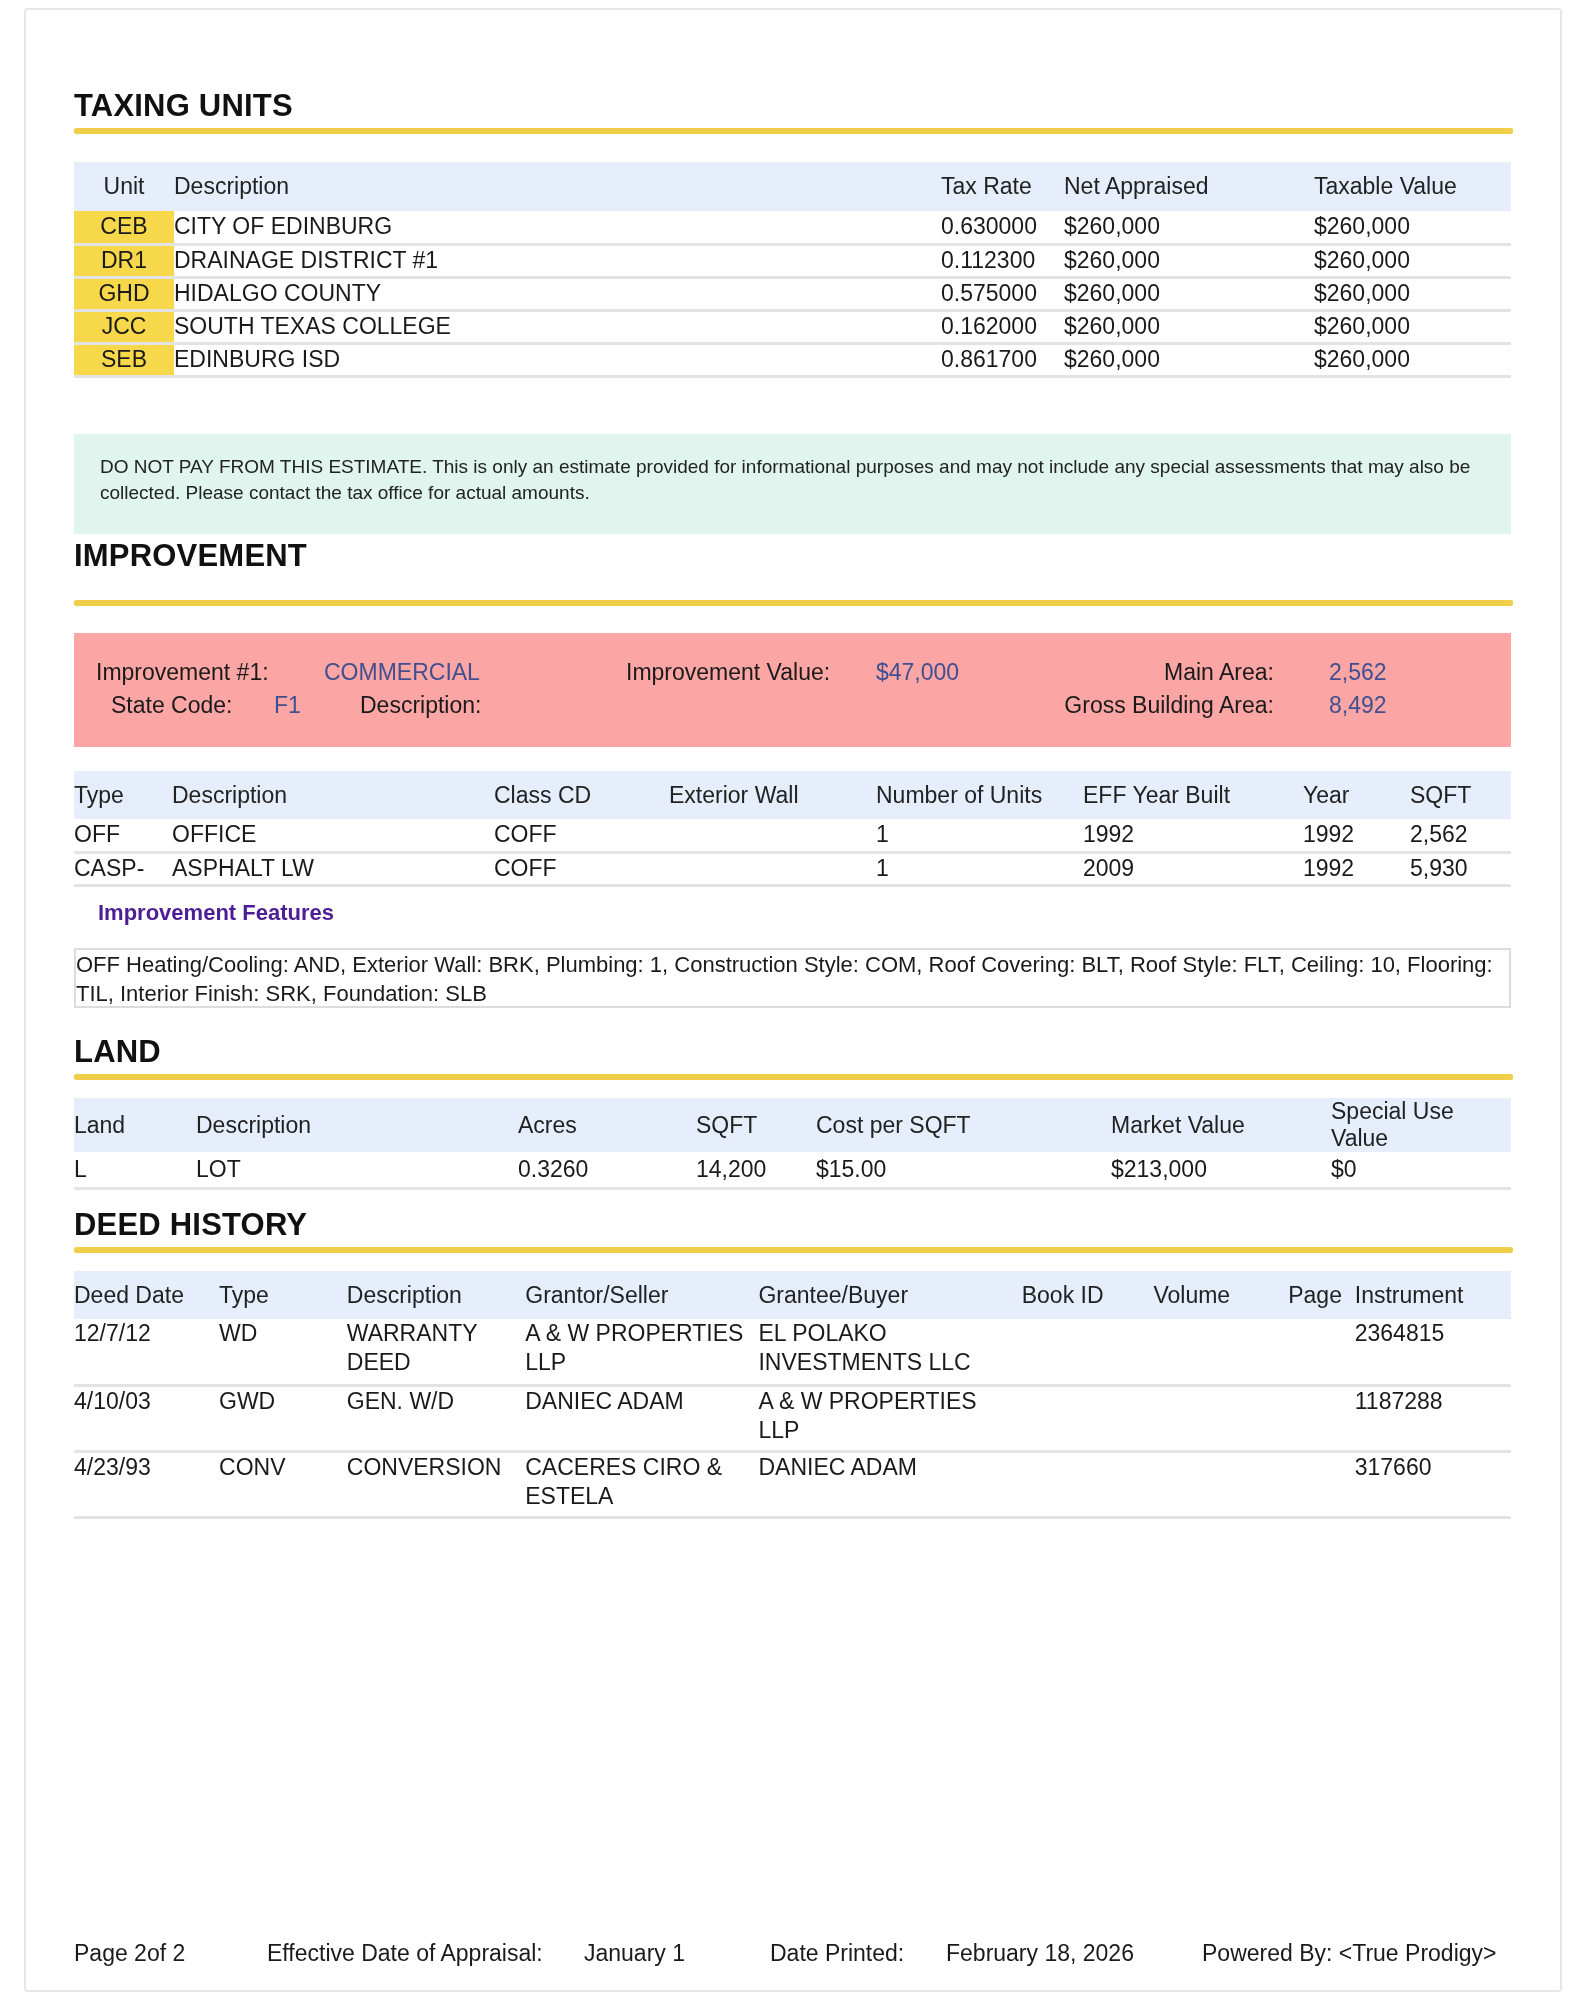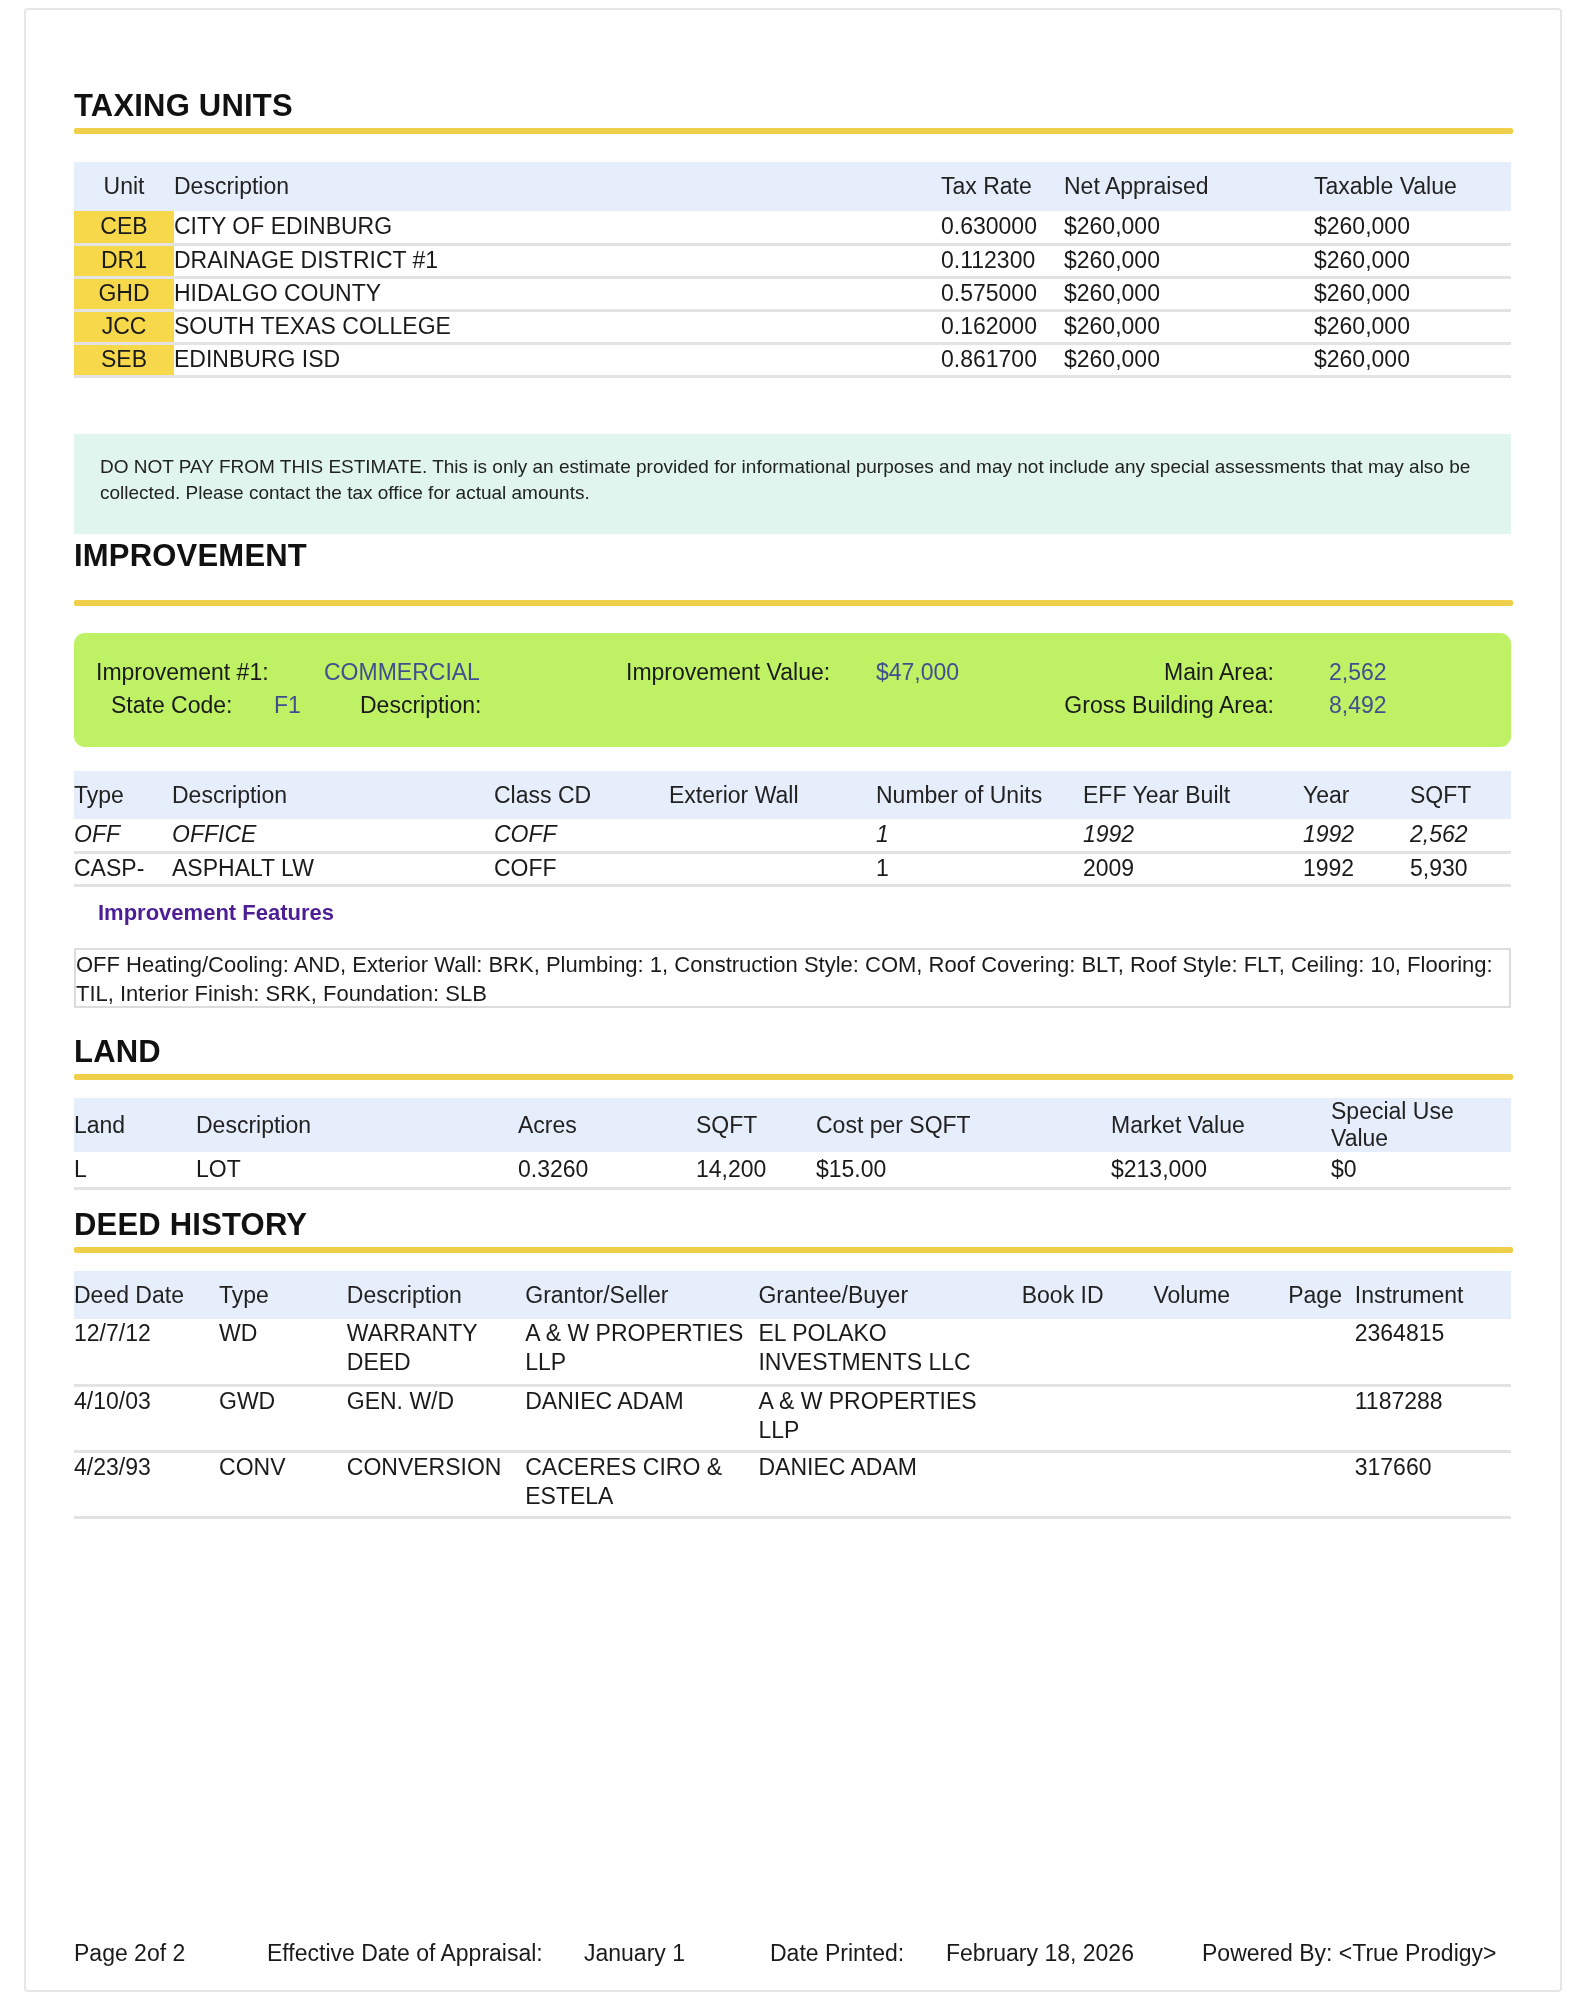--- a/index.html
+++ b/index.html
@@ -10,22 +10,22 @@
   .sec-title { position:absolute; left:74px; font-weight:bold; font-size:31px; letter-spacing:0.2px; color:#111; }
   .rule { position:absolute; left:74px; width:1439px; height:6px; background:#efcf4a; border-radius:2px; }
   table { border-collapse:collapse; position:absolute; left:74px; width:1437px; font-size:23px; }
   th { font-weight:normal; background:#e6eefb; color:#222; padding:0 0; text-align:left; }
   td { padding:0; }
   tr.row td { border-bottom:3px solid #e3e3e3; }
   .r { text-align:left; }
   .unitcol { background:#f6d84a; text-align:center; }
   .notice { position:absolute; left:74px; top:434px; width:1437px; height:100px; background:#dff5ee;
             box-sizing:border-box; padding:20px 26px; font-size:19px; line-height:26px; color:#222; }
-  .impbox { position:absolute; left:74px; top:633px; width:1437px; height:114px; background:#bef264;
-            font-size:23px;border-radius:11px; }
+  .impbox { position:absolute; left:74px; top:633px; width:1437px; height:114px; background:#fca5a5;
+            font-size:23px; }
   .impbox span { position:absolute; }
   .blue { color:#3f4f8f; }
   .features-label { position:absolute; left:98px; top:900px; font-size:22px; font-weight:bold; color:#4c1d95; }
   .features-box { position:absolute; left:74px; top:948px; width:1437px; height:60px; border:2px solid #dcdcdc;
                   box-sizing:border-box; font-size:22px; line-height:29px; padding:0 0 0 0; }
   .footer span { position:absolute; top:1940px; font-size:23px; color:#1a1a1a; }
 </style>
 </head>
 <body>
 
@@ -126,21 +126,21 @@
     <th>Description</th>
     <th>Class CD</th>
     <th>Exterior Wall</th>
     <th class="r">Number of Units</th>
     <th class="r">EFF Year Built</th>
     <th class="r">Year</th>
     <th class="r">SQFT</th>
   </tr>
   </tbody>
     <tbody id="imp-body">
-      <tr class="row" style="height: 33px; font-style: italic;">
+      <tr class="row" style="height: 33px;">
         <td>OFF</td>
         <td>OFFICE</td>
         <td>COFF</td>
         <td></td>
         <td class="r">1</td>
         <td class="r">1992</td>
         <td class="r">1992</td>
         <td class="r">2,562</td>
       </tr>
       <tr class="row" style="height: 33px;">

